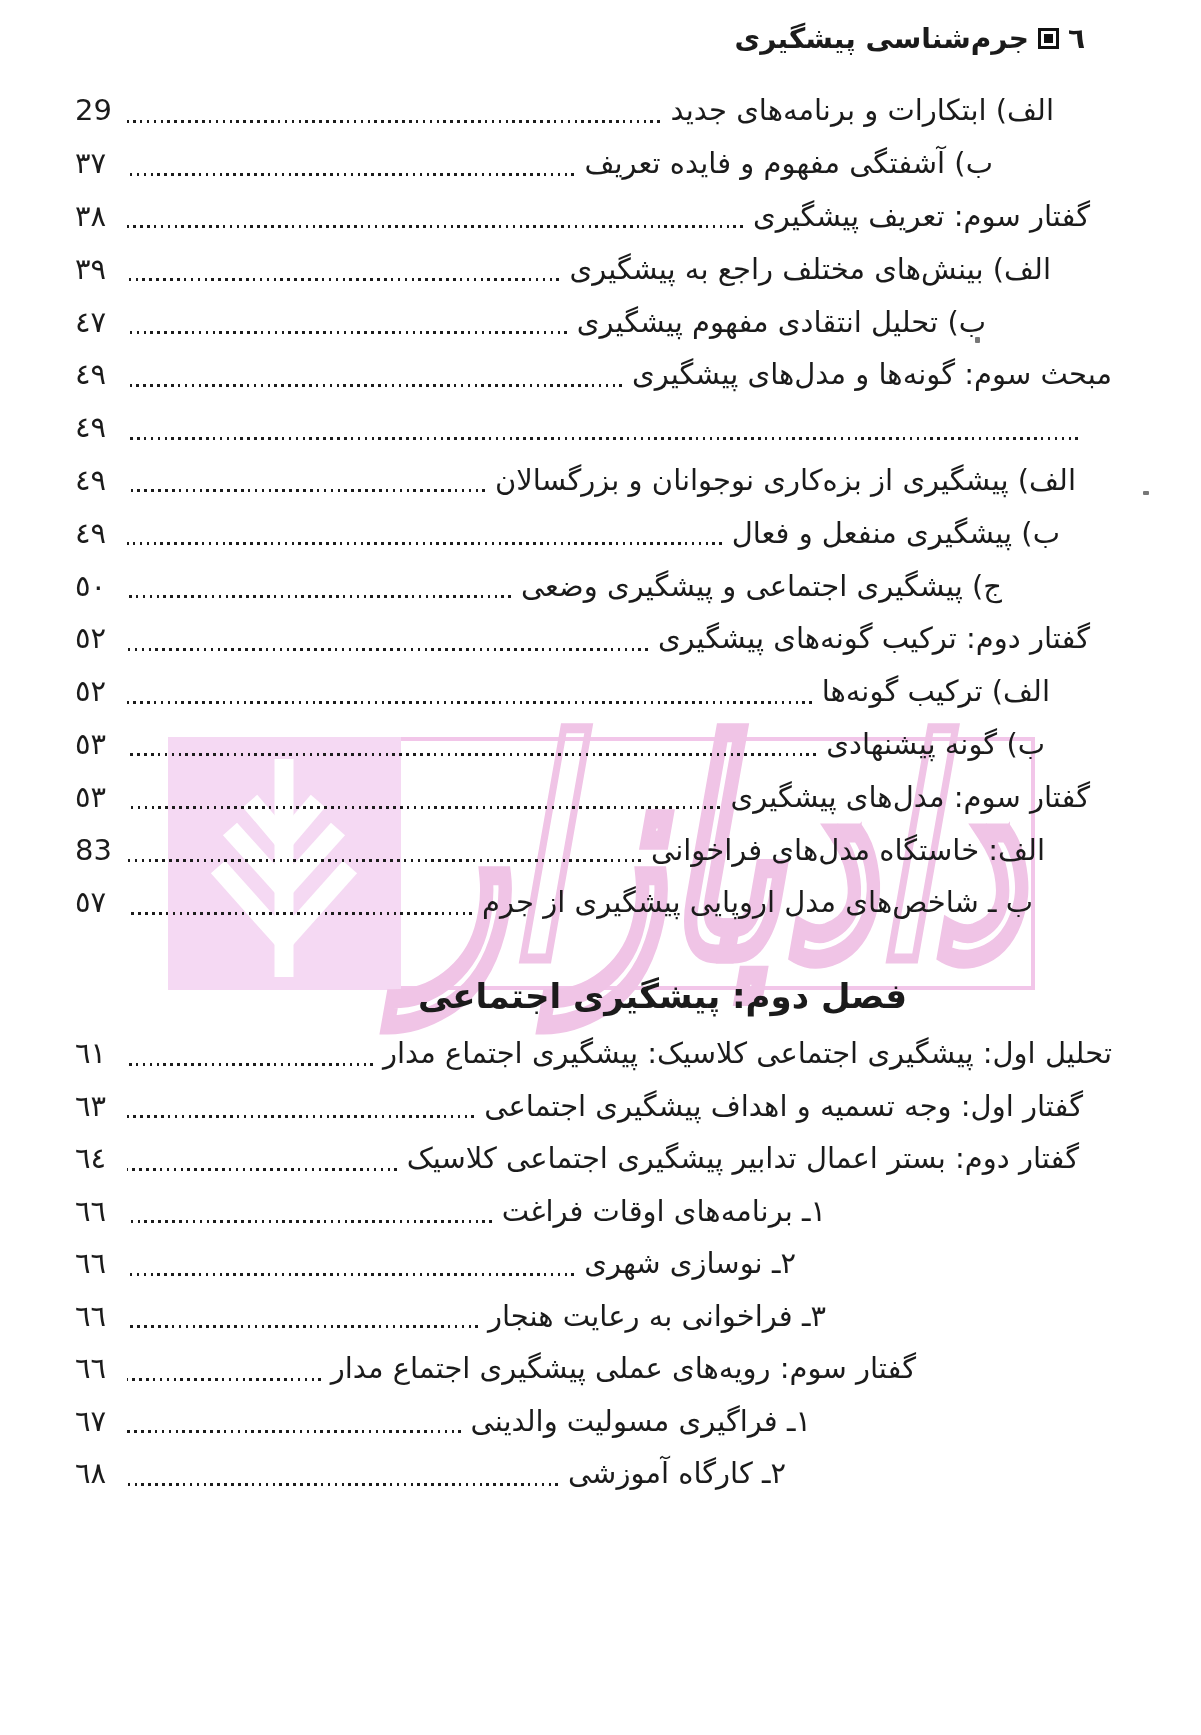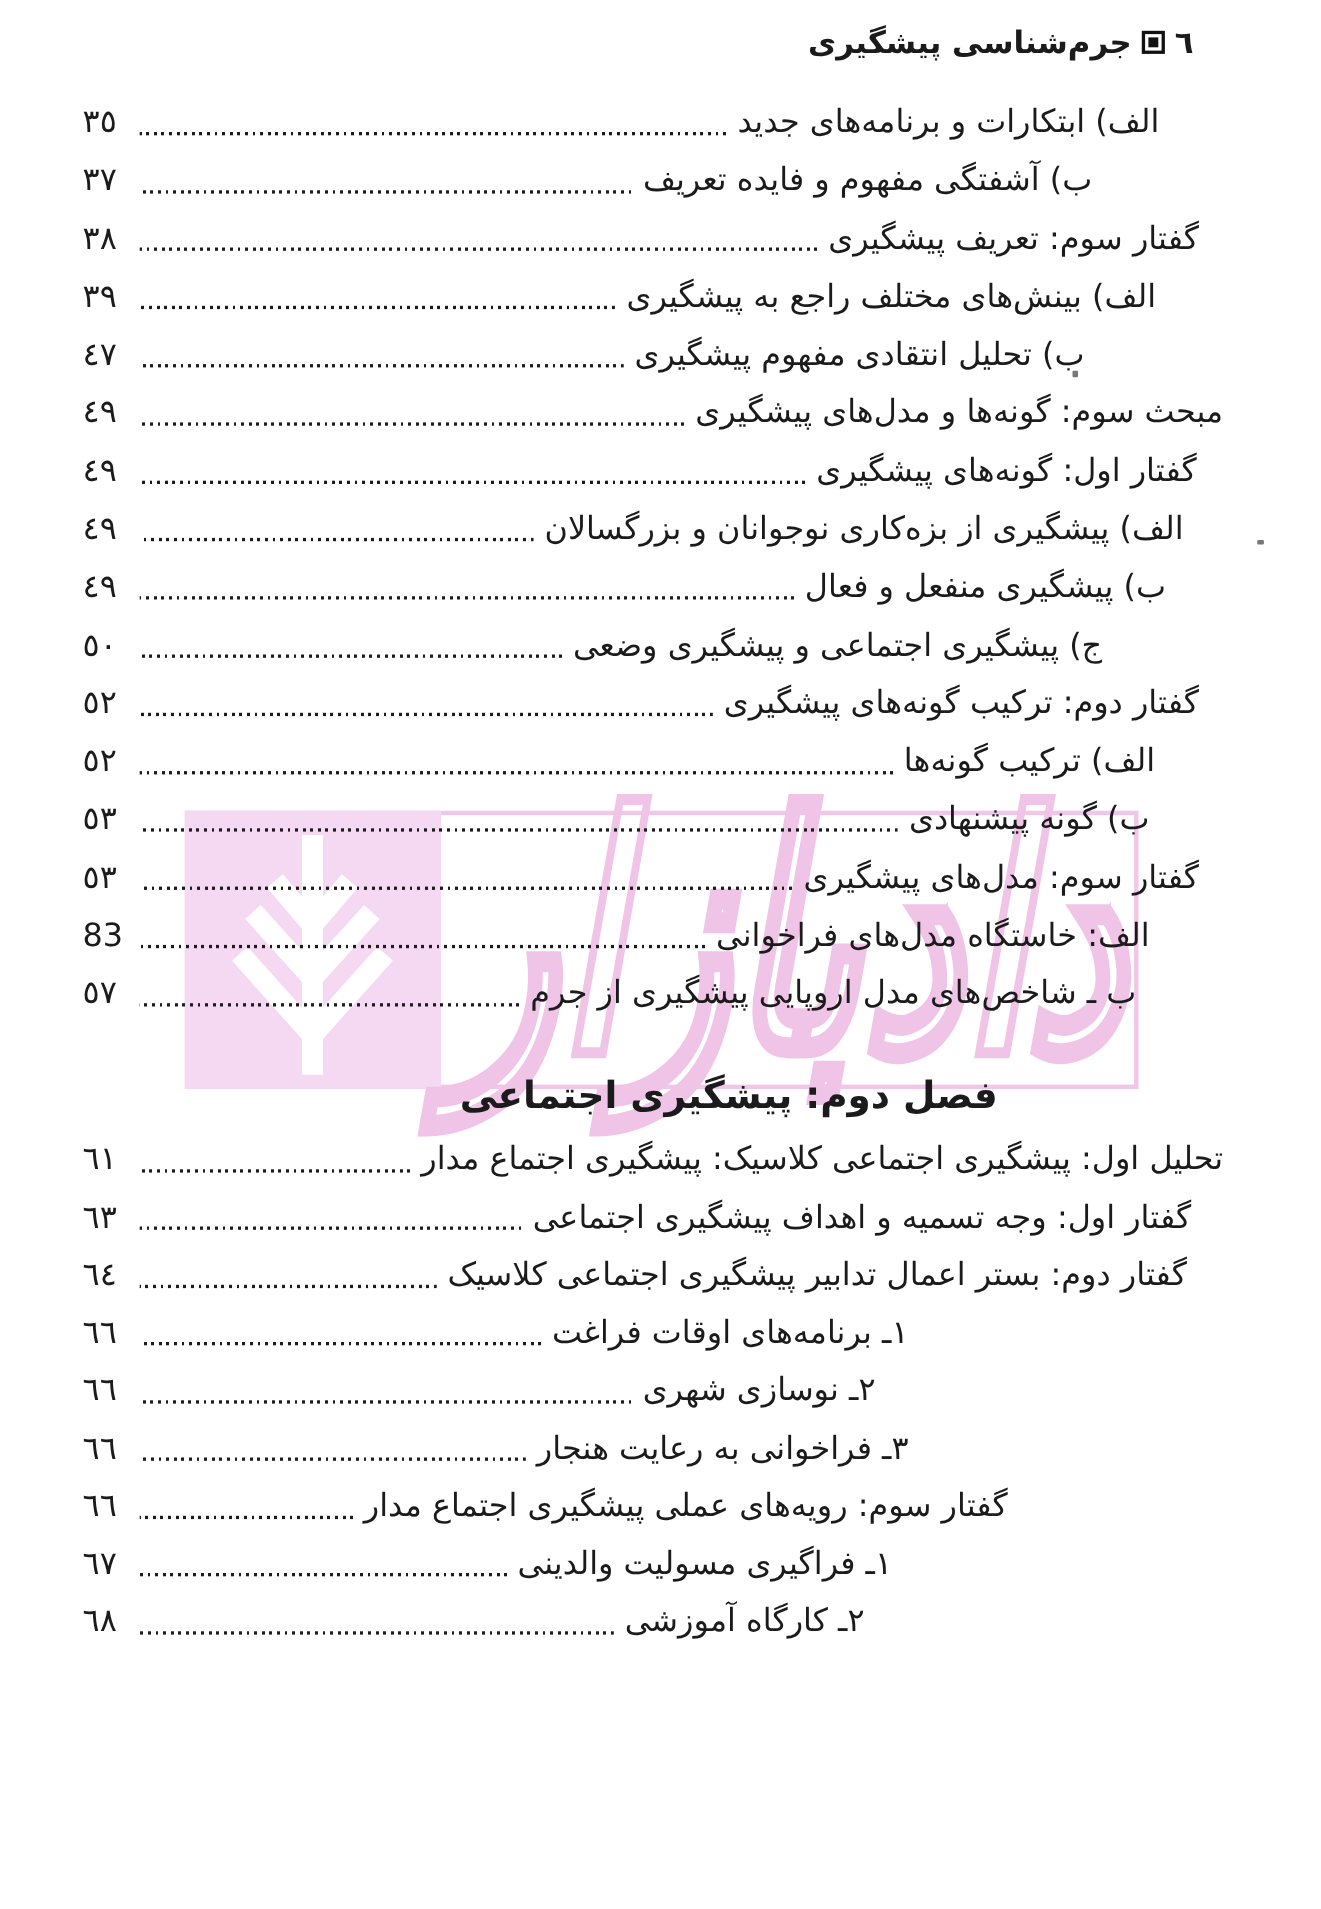--- a/index.html
+++ b/index.html
@@ -120,21 +120,21 @@
   <div class="page-header">
     <span>٦</span>
     <span class="sq-icon"></span>
     <span>جرم‌شناسی پیشگیری</span>
   </div>
 
   <div id="toc-part1" class="toc toc-part1">
       <div class="toc-row" style="padding-right: 72px;">
         <span class="toc-label">الف) ابتکارات و برنامه‌های جدید</span>
         <span class="toc-dots"></span>
-        <span class="toc-page">٣٥</span>
+        <span class="toc-page">29</span>
       </div>
       <div class="toc-row" style="padding-right: 133px;">
         <span class="toc-label">ب) آشفتگی مفهوم و فایده تعریف</span>
         <span class="toc-dots"></span>
         <span class="toc-page">٣٧</span>
       </div>
       <div class="toc-row" style="padding-right: 36px;">
         <span class="toc-label">گفتار سوم: تعریف پیشگیری</span>
         <span class="toc-dots"></span>
         <span class="toc-page">٣٨</span>
@@ -148,21 +148,20 @@
         <span class="toc-label">ب) تحلیل انتقادی مفهوم پیشگیری</span>
         <span class="toc-dots"></span>
         <span class="toc-page">٤٧</span>
       </div>
       <div class="toc-row" style="padding-right: 14px;">
         <span class="toc-label">مبحث سوم: گونه‌ها و مدل‌های پیشگیری</span>
         <span class="toc-dots"></span>
         <span class="toc-page">٤٩</span>
       </div>
       <div class="toc-row" style="padding-right: 38px;">
-        <span class="toc-label">گفتار اول: گونه‌های پیشگیری</span>
         <span class="toc-dots"></span>
         <span class="toc-page">٤٩</span>
       </div>
       <div class="toc-row" style="padding-right: 50px;">
         <span class="toc-label">الف) پیشگیری از بزه‌کاری نوجوانان و بزرگسالان</span>
         <span class="toc-dots"></span>
         <span class="toc-page">٤٩</span>
       </div>
       <div class="toc-row" style="padding-right: 66px;">
         <span class="toc-label">ب) پیشگیری منفعل و فعال</span>

